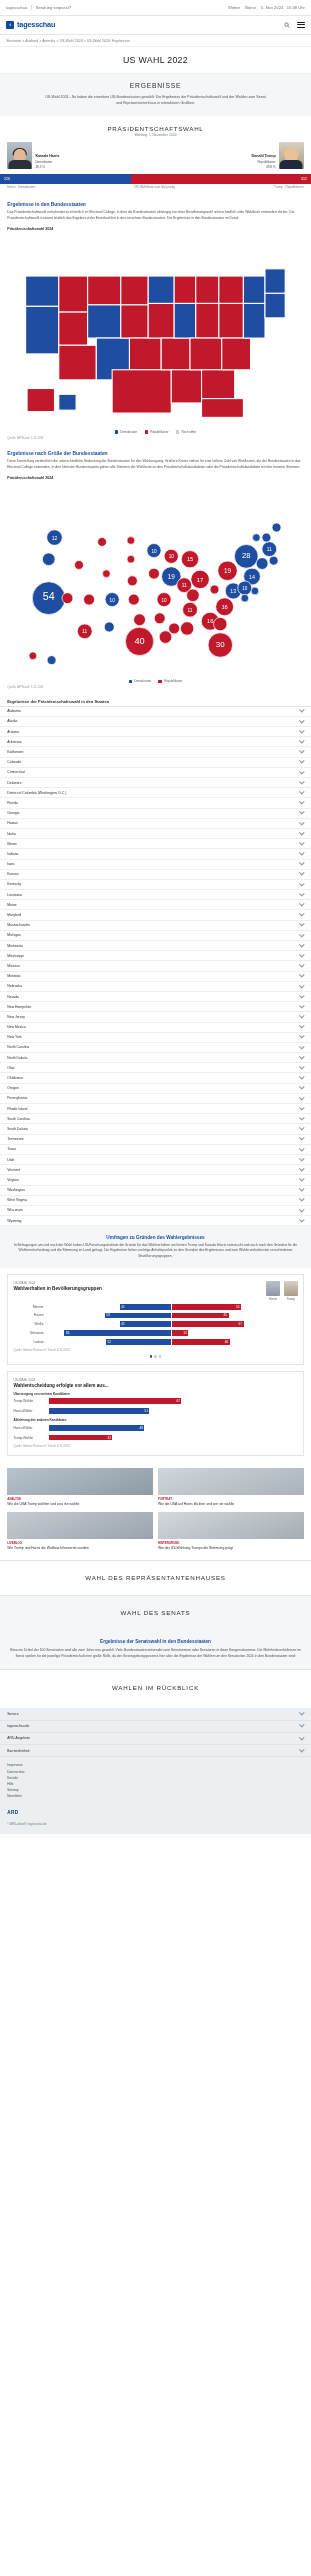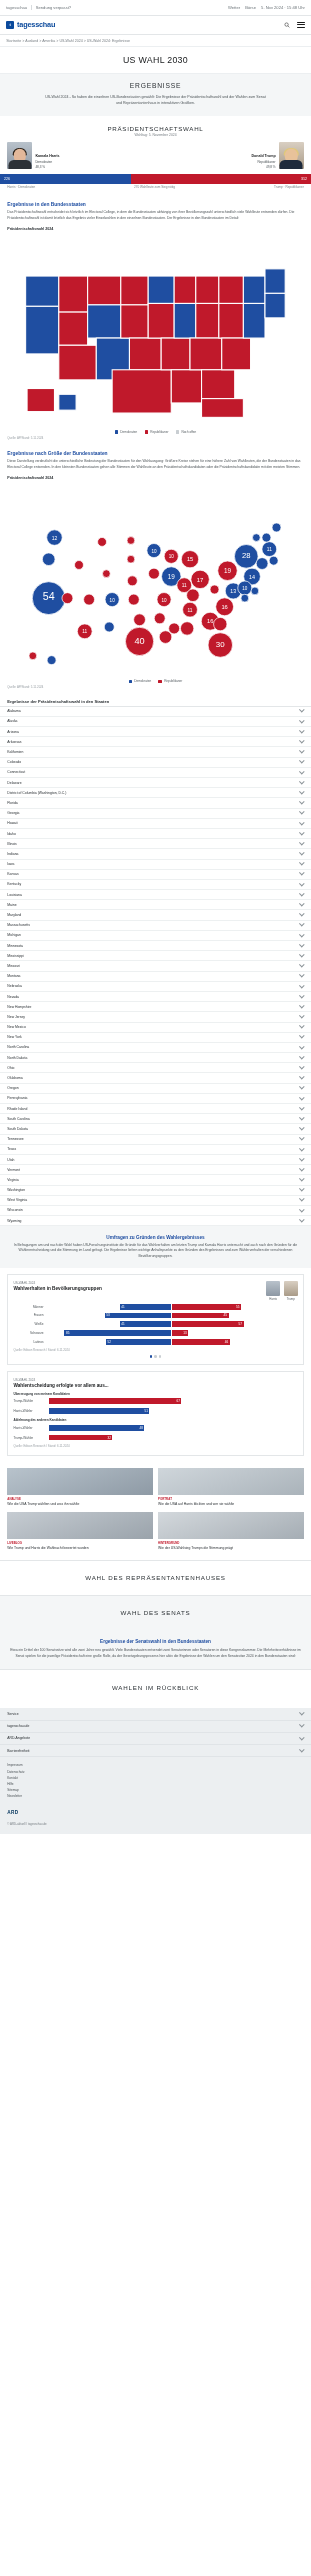--- a/index.html
+++ b/index.html
@@ -211,21 +211,21 @@
           <i></i>
         </span>
     </div>
   </div>
 
   <div class="breadcrumb">
     <span>Startseite &gt; Ausland &gt; Amerika &gt; US-Wahl 2024 &gt; US-Wahl 2024: Ergebnisse</span>
   </div>
 
   <div class="hero">
-    <h1>US WAHL 2030</h1>
+    <h1>US WAHL 2022</h1>
   </div>
 
   <div class="sec-lightgrey">
     <h2 class="sec-title-center">ERGEBNISSE</h2>
     <p class="sec-sub">US-Wahl 2024 - So haben die einzelnen US-Bundesstaaten gewählt: Die Ergebnisse der Präsidentschaftswahl und der Wahlen zum Senat und Repräsentantenhaus in interaktiven Grafiken.</p>
   </div>
 
   <div class="pw-wrap">
     <div class="pw-title">PRÄSIDENTSCHAFTSWAHL</div>
     <div class="pw-sub">Wahltag: 5. November 2024</div>

